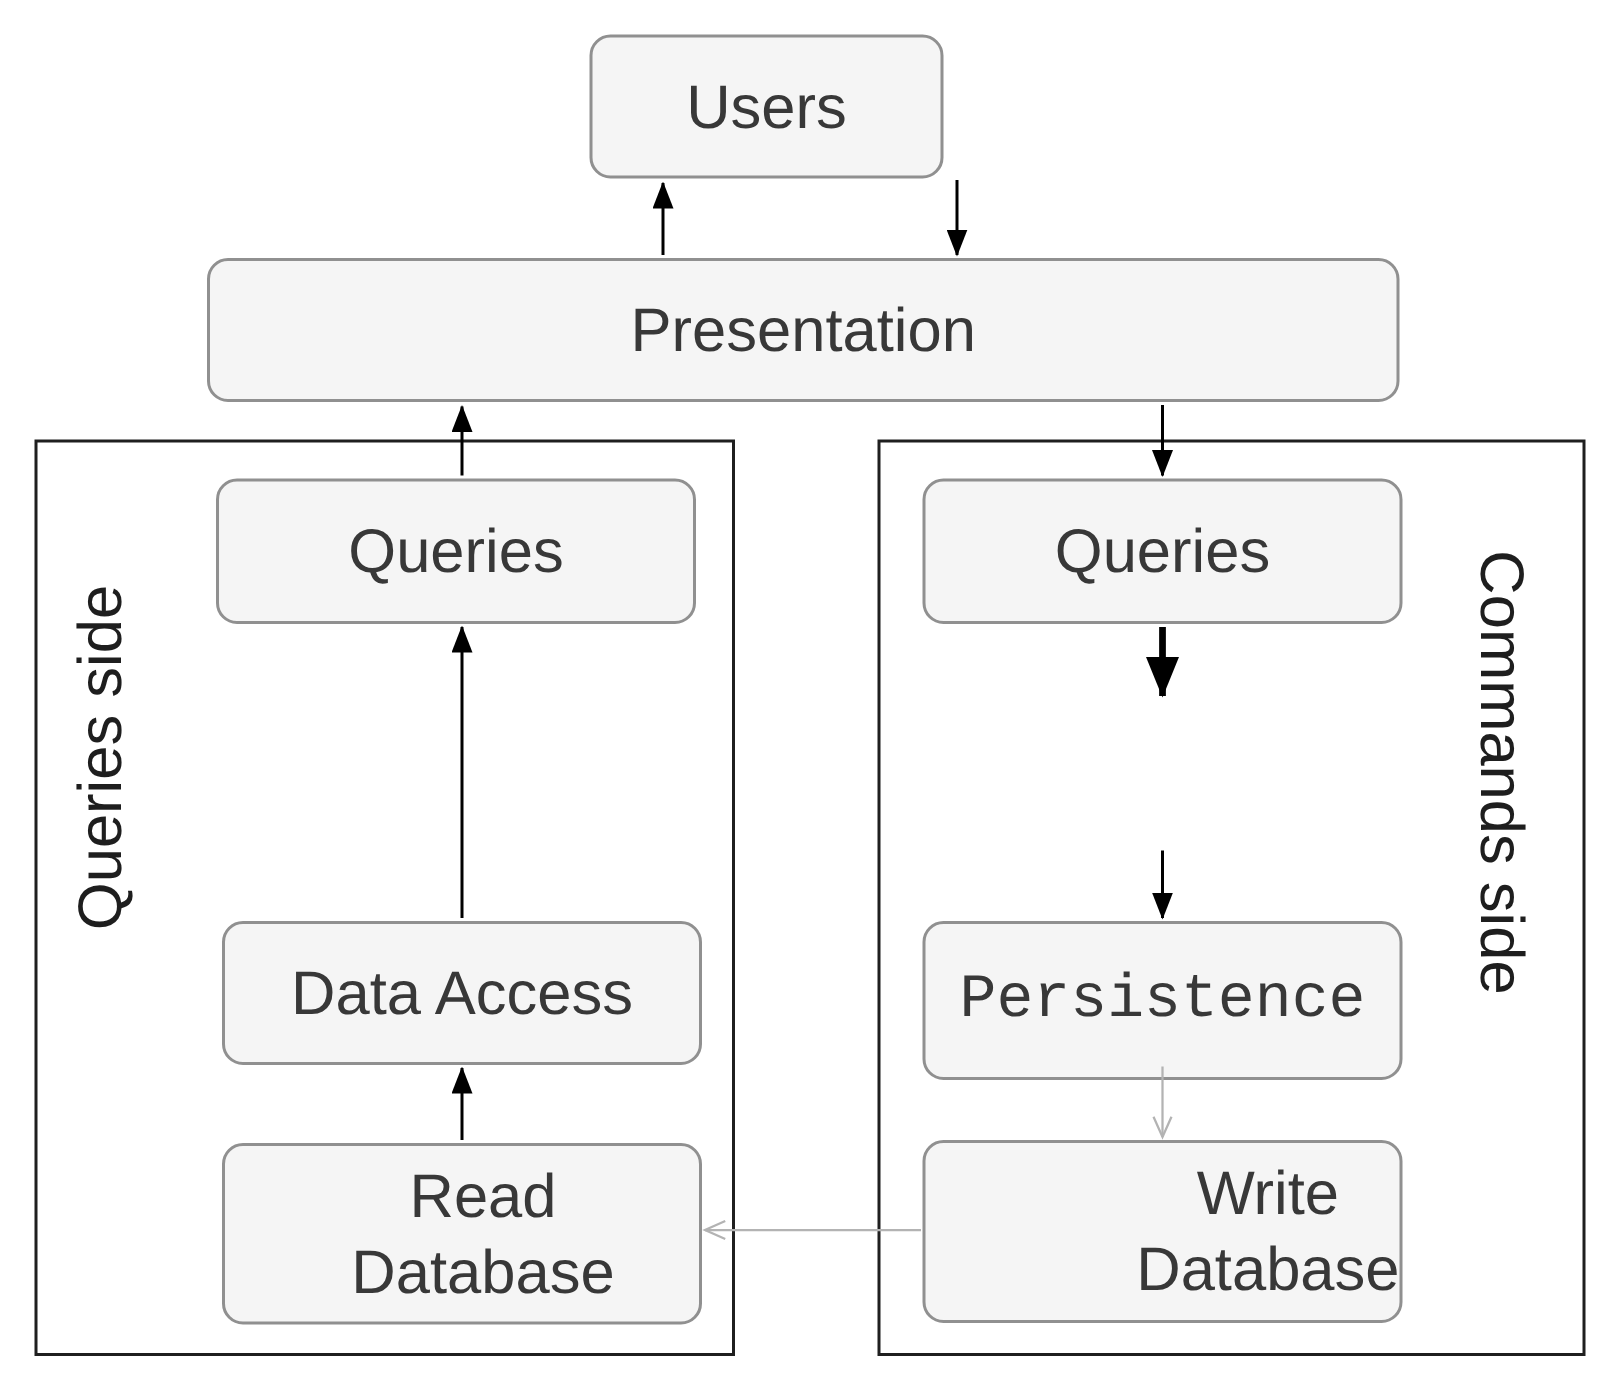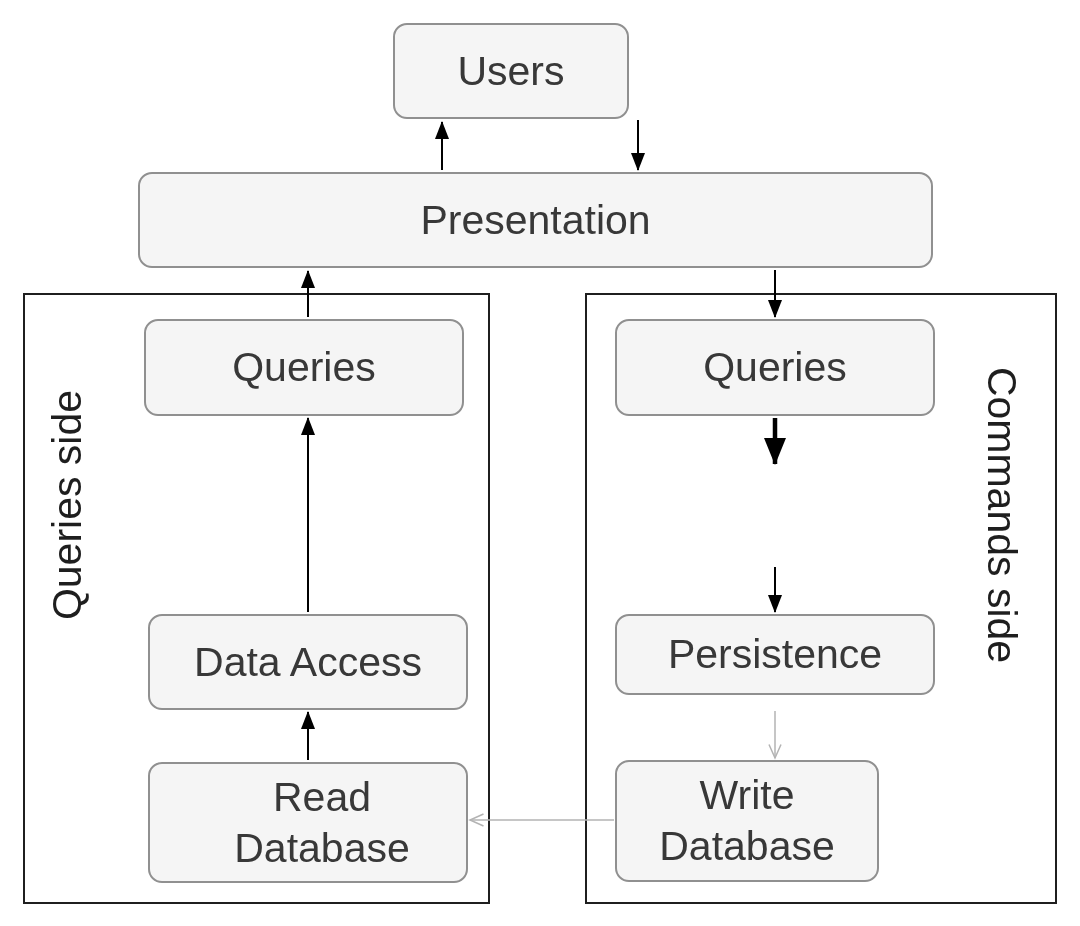--- a/index.html
+++ b/index.html
@@ -53,22 +53,22 @@
     text-align: center;
     white-space: pre-line;
   }
   .node.users         { left: 393px; top: 23px;  width: 236px; height: 96px; }
   .node.presentation  { left: 138px; top: 172px; width: 795px; height: 96px; }
   .node.queries       { left: 144px; top: 319px; width: 320px; height: 97px; }
   .node.data-access   { left: 148px; top: 614px; width: 320px; height: 96px; }
   .node.read-database { left: 148px; top: 762px; width: 320px; height: 121px; padding-left: 28px; }
   .node.commands      { left: 615px; top: 319px; width: 320px; height: 97px; }
   .node.domain        { left: 615px; top: 467px; width: 320px; height: 98px; }
-  .node.persistence   { left: 615px; top: 614px; width: 320px; height: 81px; }
-  .node.write-database{ left: 615px; top: 760px; width: 264px; height: 122px; }
+  .node.persistence   { left: 615px; top: 614px; width: 320px; height: 106px; font-family: Liberation Mono, monospace; }
+  .node.write-database{ left: 615px; top: 760px; width: 320px; height: 122px; justify-content: flex-end; }
 
   .side-label {
     position: absolute;
     font-size: 41px;
     color: var(--side-label-text);
     white-space: nowrap;
     z-index: 2;
   }
   .side-label.left-label {
     left: 67px; top: 505px;

